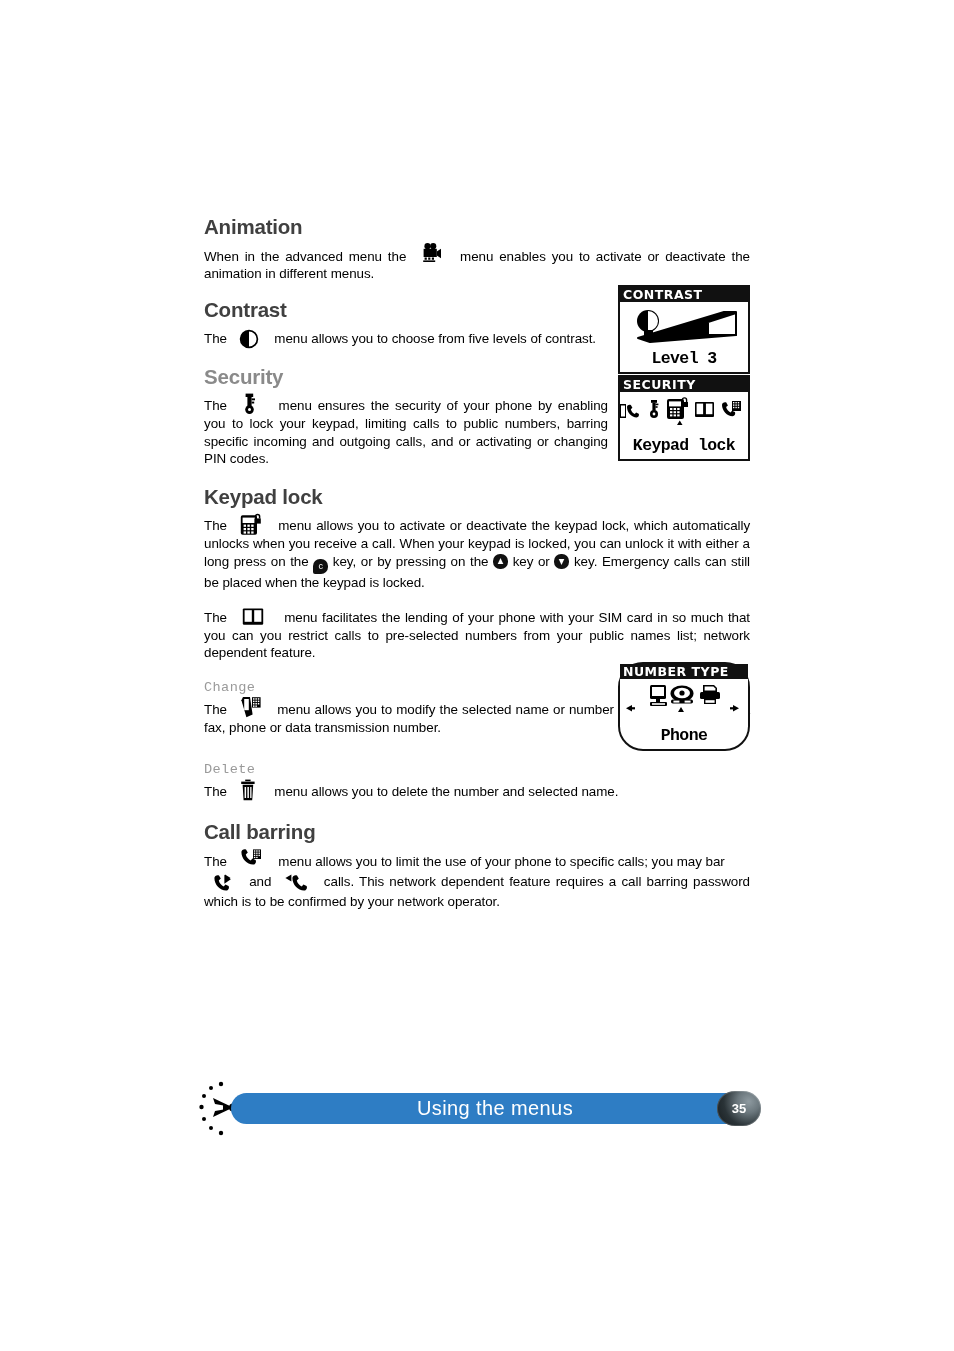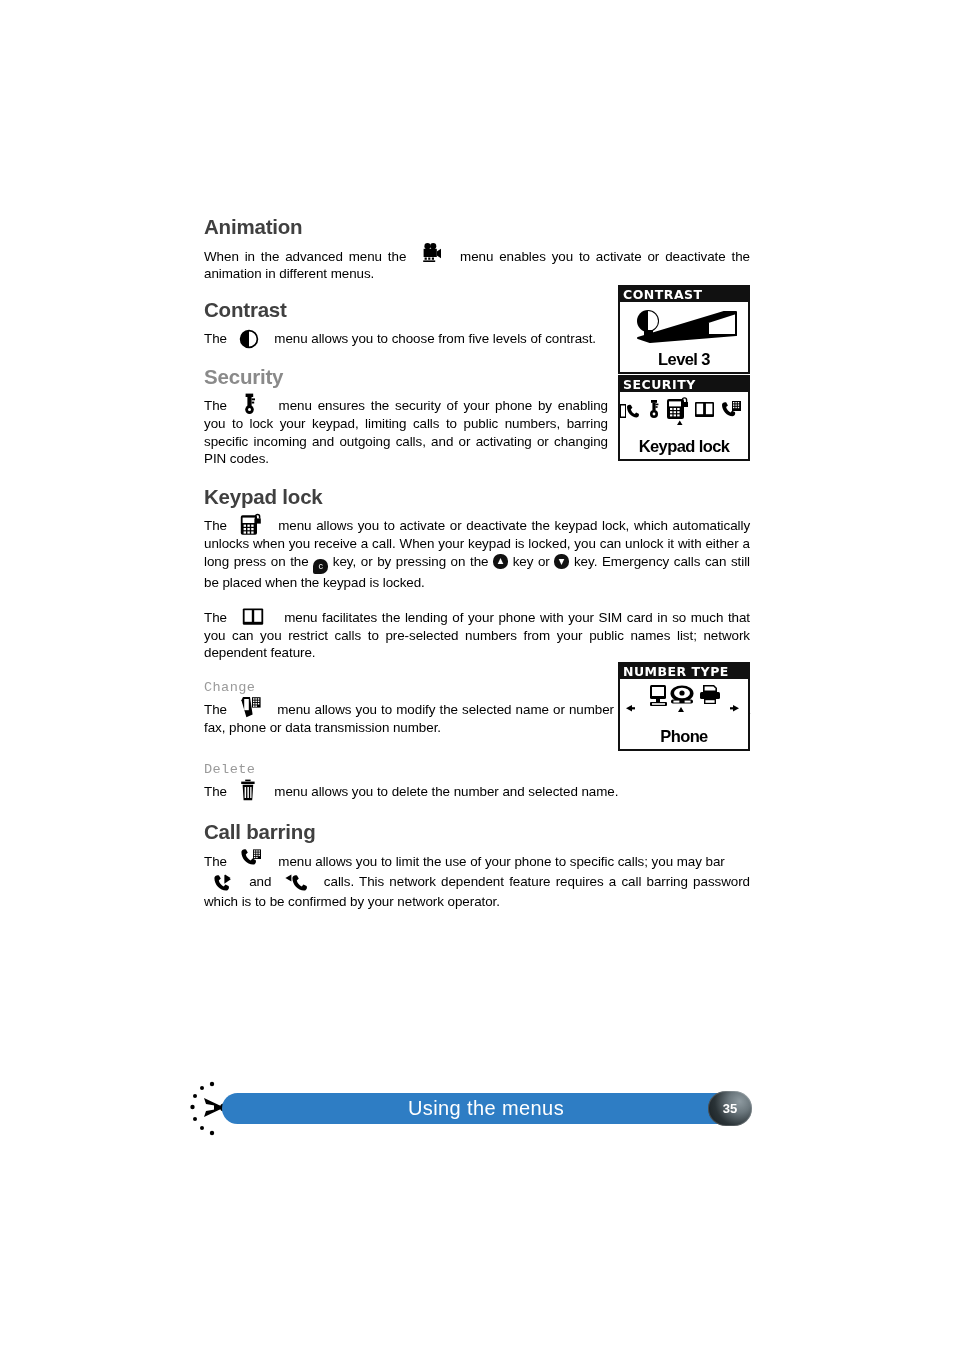--- a/index.html
+++ b/index.html
@@ -111,33 +111,33 @@
     box-sizing: border-box;
     overflow: hidden;
   }
   .lcd-body {
     position: relative;
     height: 48px;
     background: #fff;
   }
   .lcd-label {
     text-align: center;
-    font-family: Liberation Sans, sans-serif;
+    font-family: Liberation Mono, monospace;
     font-size: 16.5px;
     font-weight: bold;
     letter-spacing: -0.6px;
     line-height: 18px;
     padding-bottom: 4px;
     color: #000;
   }
 
   
   .footer {
     position: absolute;
-    left: 222px;
+    left: 231px;
     top: 1093px;
     width: 528px;
     height: 14px;
   }
   .footer-bar {
     position: absolute;
     left: 0; top: 0;
     width: 528px;
     height: 31px;
     background: #2e7dc4;
@@ -476,21 +476,21 @@
             </g>
           </g>
 
           <polygon points="57,33 62.5,33 59.75,28.5"></polygon>
         </g>
       </svg>
     </div>
     <div class="lcd-label">Keypad lock</div>
   </div>
 
-  <div class="lcd" style="left:618px;top:662px;">
+  <div class="lcd" style="left:618px;top:662px;border-radius:25px;">
     <div class="lcd-title">NUMBER TYPE</div>
     <div class="lcd-body" style="height:48px;">
       <svg width="128" height="48" viewBox="0 0 128 48" style="display:block;">
         <g fill="#000">
 
           <g transform="translate(6,26)">
             <polygon points="0,3.2 6,0 6,6.4"></polygon>
             <rect x="5.6" y="2.2" width="3.4" height="2.2"></rect>
           </g>
 

